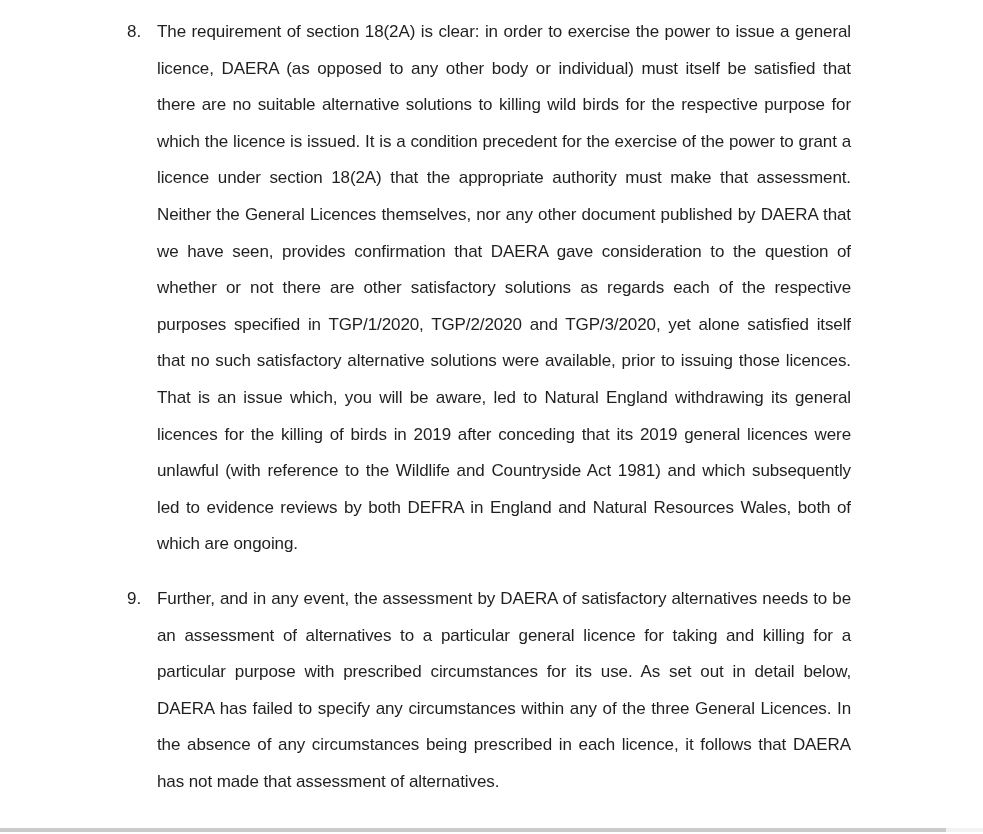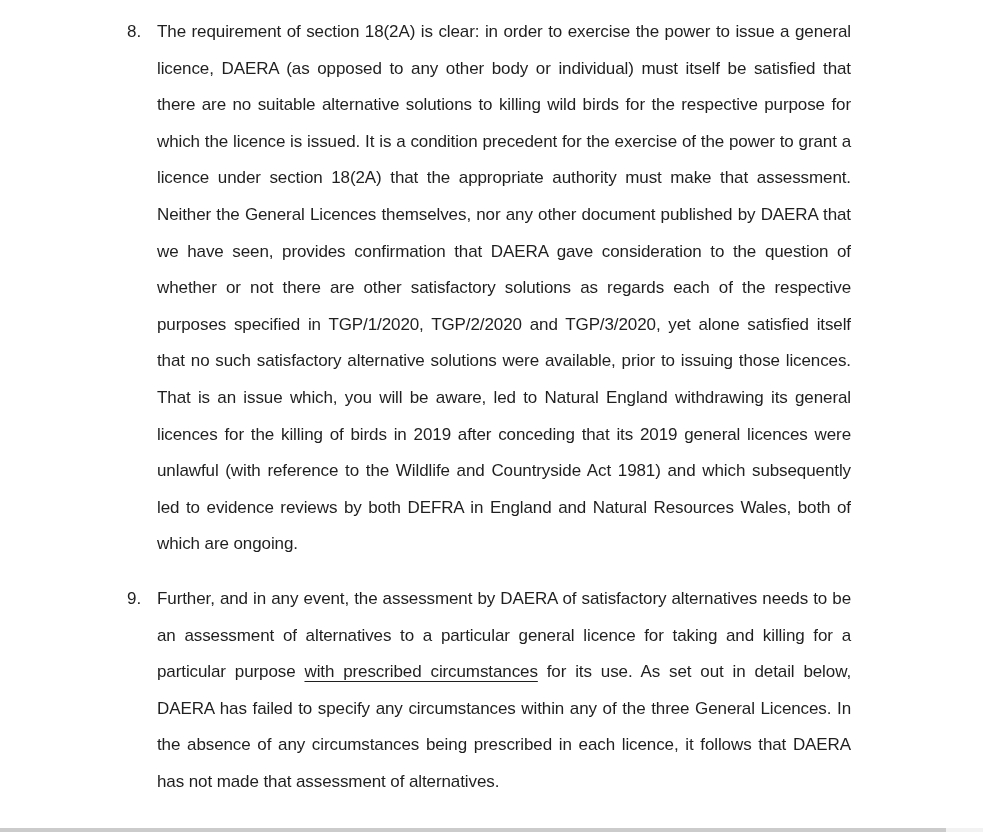--- a/index.html
+++ b/index.html
@@ -37,21 +37,20 @@
   .para {
     margin: 0 0 0 30px;
     width: 694px;
     font-size: 17px;
     line-height: 36.6px;
     text-align: justify;
     text-align-last: left;
     letter-spacing: -0.1px;
   }
   .underline {
-    text-decoration: underline;
     text-decoration-thickness: 1.4px;
     text-underline-offset: 4px;
   }
   .hscrollbar {
     position: absolute;
     left: 0;
     bottom: 2px;
     width: 983px;
     height: 4px;
     background: var(--scrollbar_track, #f2f2f2);

